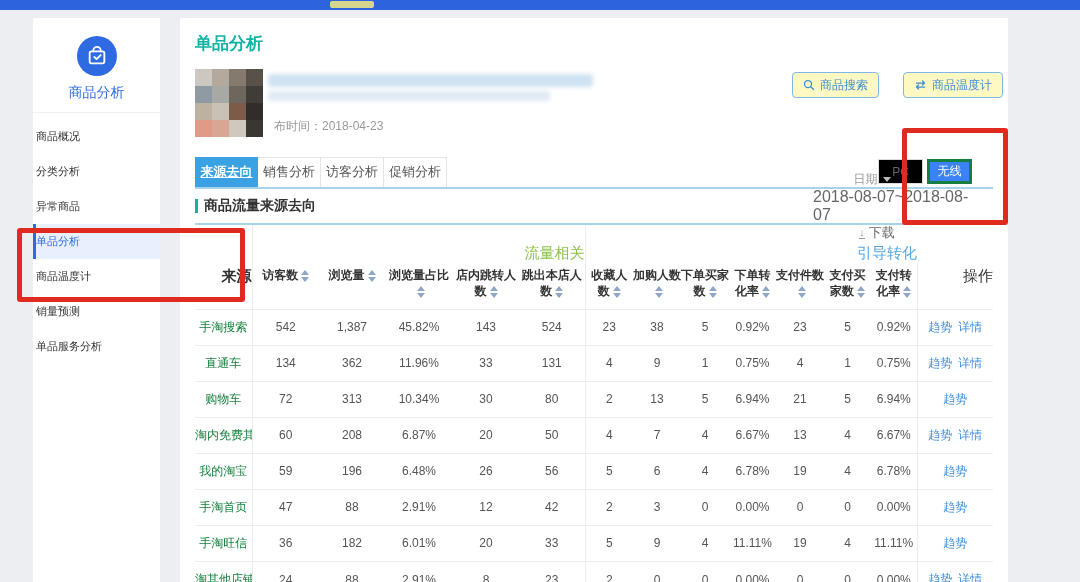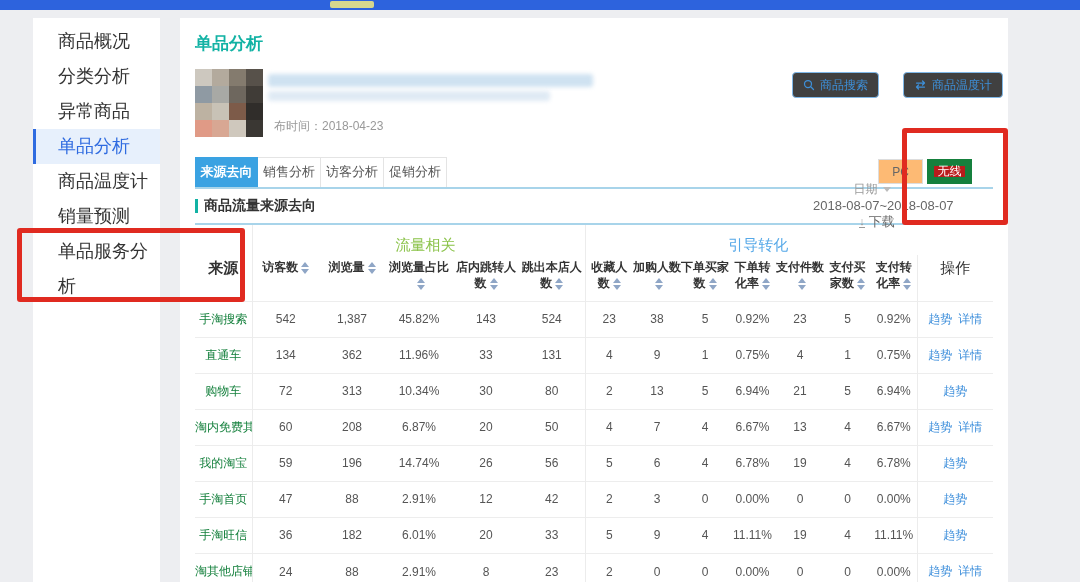--- a/index.html
+++ b/index.html
@@ -10,69 +10,69 @@
   
   .topbar { position:absolute; left:0; top:0; width:1080px; height:10px; background:#2d63dd; }
   .tab-pill { position:absolute; left:330px; top:1px; width:44px; height:7px; background:#d6d78e; border-radius:2px; }
 
   
   .sidebar { position:absolute; left:33px; top:18px; width:127px; height:564px; background:#fff; }
   .side-brand { padding-top:18px; text-align:center; border-bottom:1px solid #f0f0f0; padding-bottom:10px; }
   .brand-icon { width:40px; height:40px; border-radius:50%; background:#2f6be0; margin:0 auto; display:flex; align-items:center; justify-content:center; }
   .brand-label { margin-top:8px; color:#2f6be0; font-size:14px; }
   .side-nav { padding-top:6px; }
-  .side-item { height:35px; line-height:35px; padding-left:22px; font-size:18px; color:#333; cursor:pointer; border-left:3px solid transparent; }
+  .side-item { height:35px; line-height:35px; font-size:11px; color:#333; cursor:pointer; border-left:3px solid transparent; }
   .side-item.active { background:#e7f0fc; color:#2f6be0; border-left:3px solid #2f6be0; }
 
   
   .main { position:absolute; left:180px; top:18px; width:828px; height:564px; background:#fff; padding:0 15px; }
   .page-title { margin-top:14px; font-size:17px; font-weight:bold; color:#12b2a4; }
 
   .product-row { display:flex; margin-top:14px; }
   .mosaic { position:relative; width:68px; height:68px; overflow:hidden; flex:0 0 68px; }
   .mosaic::after { content:""; position:absolute; left:0; top:0; width:17px; height:17px; background:#cdc8bf;
     box-shadow: 17px 0 #b3aa9d, 34px 0 #847b6e, 51px 0 #57514a,
       0 17px #8f9aa3, 17px 17px #a8a9a5, 34px 17px #6e675e, 51px 17px #403c37,
       0 34px #bdb2a2, 17px 34px #c8c2b6, 34px 34px #7d5b49, 51px 34px #302d2a,
       0 51px #e09a86, 17px 51px #d8a793, 34px 51px #cfc8bd, 51px 51px #3a3733; }
   .product-info { display:flex; flex-direction:column; margin-left:5px; flex:1; }
   .blur-bar1 { width:325px; height:13px; margin-top:5px; background:#cfe2f1; border-radius:3px; filter:blur(2px); }
   .blur-bar2 { width:282px; height:10px; margin-top:4px; background:#dfeaf4; border-radius:3px; filter:blur(2px); }
   .release-line { margin-top:auto; margin-left:6px; margin-bottom:2px; font-size:12px; color:#999; }
 
   .top-buttons { position:absolute; left:612px; top:54px; display:flex; gap:24px; }
-  .btn-outline { display:flex; align-items:center; gap:5px; height:26px; padding:0 10px; border:1px solid #7fb8e8; border-radius:4px; background:#404040; color:#3d8fd8; font-size:12px; cursor:pointer; }
+  .btn-outline { display:flex; align-items:center; gap:5px; height:26px; padding:0 10px; border:1px solid #7fb8e8; border-radius:4px; background:#fef9c3; color:#3d8fd8; font-size:12px; cursor:pointer; }
 
   
   .tab-row { display:flex; align-items:flex-end; margin-top:20px; border-bottom:2px solid #a8d4ea; }
   .tab { width:63px; height:30px; line-height:28px; text-align:center; font-size:13px; color:#555; background:#fff; border:1px solid #e4e4e4; border-bottom:none; cursor:pointer; }
   .tab + .tab { border-left:none; }
-  .tab.active { background:#3aa2e2; color:#fff; border-color:#3aa2e2; font-weight:bold; }
+  .tab.active { background:#3aa2e2; color:#fff; border-color:#3aa2e2; font-weight:bold;text-decoration:underline; }
   .device-toggle { margin-left:auto; margin-right:21px; margin-bottom:3px; display:flex; gap:4px; }
   .dev-btn { width:45px; height:25px; font-size:12px; display:flex; align-items:center; justify-content:center; cursor:pointer; }
-  .dev-btn.pc { background:#fdba74; border:1px solid #ddd; color:#666;text-align:right; }
-  .dev-btn.wireless { background:#b91c1c; border:7px solid #15803d; color:#fff; }
+  .dev-btn.pc { background:#000000; border:1px solid #ddd; color:#666;text-align:right; }
+  .dev-btn.wireless { background:#3b82f6; border:3px solid #15803d; color:#fff; }
 
   
   .section-row { height:36px; display:flex; align-items:center; border-bottom:2px solid #a8d4ea; }
   .teal-bar { width:3px; height:14px; background:#12b2a4; margin-right:6px; }
   .section-title { font-size:14px; font-weight:bold; color:#333; }
   .section-right { margin-left:auto; margin-right:20px; display:flex; align-items:center;flex-direction:column; }
   .date-label { font-size:12px; color:#999; display:flex; align-items:center; gap:5px; cursor:pointer; }
   .caret-down { width:0; height:0; border-left:4px solid transparent; border-right:4px solid transparent; border-top:5px solid #bbb; }
-  .date-range { font-size:13px; color:#666; margin-left:42px; width:160px; }
+  .date-range { font-size:16px; color:#666; margin-left:42px; width:160px; }
   .download { font-size:13px; color:#666; display:flex; align-items:center; gap:4px; margin-left:10px; cursor:pointer; }
   .dl-icon { font-size:11px; color:#999; border-bottom:1.5px solid #999; line-height:10px; height:12px; }
 
   
   table { width:798px; border-collapse:collapse; table-layout:fixed; }
   th, td { font-size:12px; text-align:center; vertical-align:middle; overflow:hidden; white-space:nowrap; }
   td { color:#555; height:36px; border-top:1px solid #ededed; }
   thead th { color:#333; font-weight:600; white-space:normal; line-height:1.35; }
-  .group-title-row th { height:30px; text-align:center; font-size:15px; font-weight:normal; padding-top:10px; }
+  .group-title-row th { height:30px; text-align:right; font-size:15px; font-weight:normal; padding-top:18px; }
   .g1-title { color:#8bc34a; padding-left:14px; }
   .g2-title { color:#55a8e8; padding-left:14px; }
   .col-label-row th { height:46px; vertical-align:top; padding-top:4px; }
   th.source-h { vertical-align:middle; font-weight:600; }
   .sep-r { border-right:1px solid #ececec; }
   .sort { display:inline-flex; flex-direction:column; vertical-align:middle; margin-left:3px; line-height:0; cursor:pointer; }
   .sort i { display:block; width:0; height:0; border-left:4px solid transparent; border-right:4px solid transparent; }
   .sort .up { border-bottom:5px solid #8fa6c6; margin-bottom:2px; }
   .sort .dn { border-top:5px solid #8fa6c6; }
   td.src { color:#15803d; }
@@ -86,20 +86,30 @@
 </head>
 <body>
 
 <div class="page">
 
   <div class="topbar">
     <div class="tab-pill"></div>
   </div>
 
   <div class="sidebar">
+    <div class="side-brand">
+      <div class="brand-icon">
+        <svg width="22" height="22" viewBox="0 0 24 24" fill="none" stroke="#ffffff" stroke-width="2" stroke-linecap="round" stroke-linejoin="round">
+          <rect x="4" y="7" width="16" height="13" rx="2"></rect>
+          <path d="M8 7 V6 a4 4 0 0 1 8 0 V7"></path>
+          <path d="M9 13 l2.5 2.5 L16 11"></path>
+        </svg>
+      </div>
+      <div class="brand-label">商品分析</div>
+    </div>
     <div class="side-nav" id="side-nav">
         <div class="side-item">商品概况</div>
         <div class="side-item">分类分析</div>
         <div class="side-item">异常商品</div>
         <div class="side-item active">单品分析</div>
         <div class="side-item">商品温度计</div>
         <div class="side-item">销量预测</div>
         <div class="side-item">单品服务分析</div>
       </div>
   </div>
@@ -303,21 +313,21 @@
             <td>6.67%</td>
             <td>13</td>
             <td>4</td>
             <td class="sep-r">6.67%</td>
             <td><a class="action-link">趋势</a><a class="action-link">详情</a></td>
           </tr>
           <tr>
             <td class="src sep-r">我的淘宝</td>
             <td>59</td>
             <td>196</td>
-            <td>14.74%</td>
+            <td>6.48%</td>
             <td>26</td>
             <td class="sep-r">56</td>
             <td>5</td>
             <td>6</td>
             <td>4</td>
             <td>6.78%</td>
             <td>19</td>
             <td>4</td>
             <td class="sep-r">6.78%</td>
             <td><a class="action-link">趋势</a></td>

